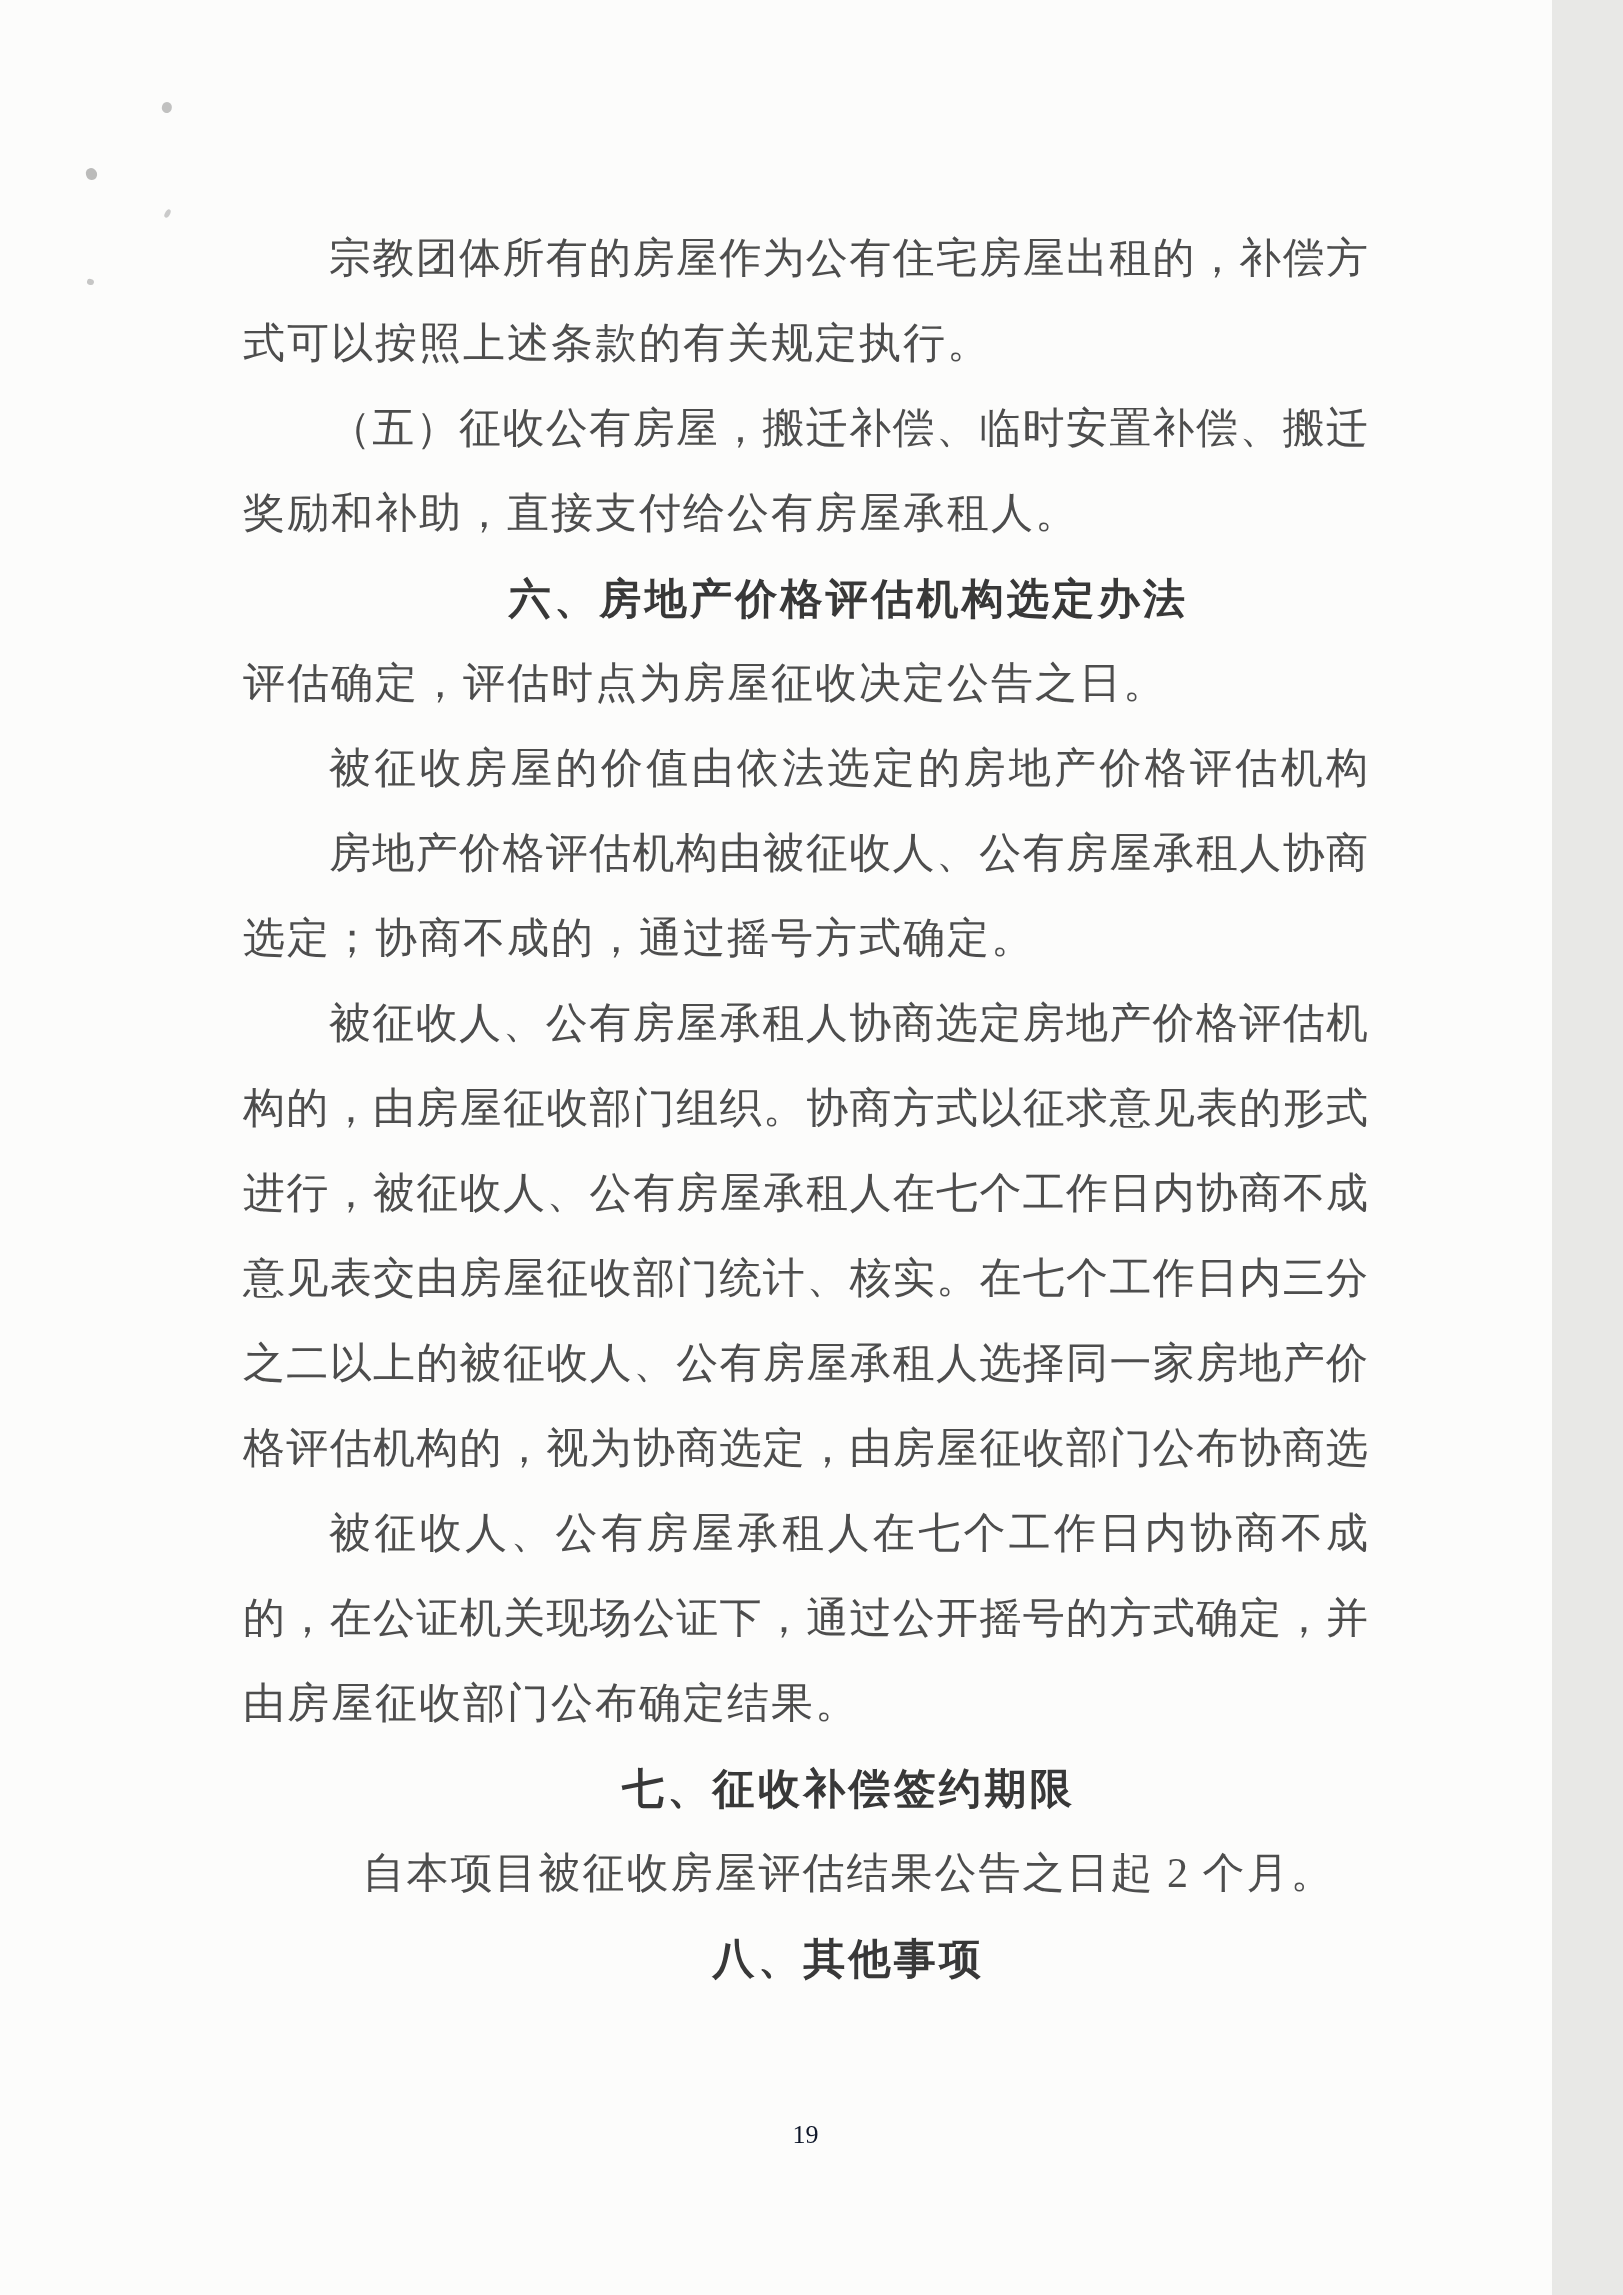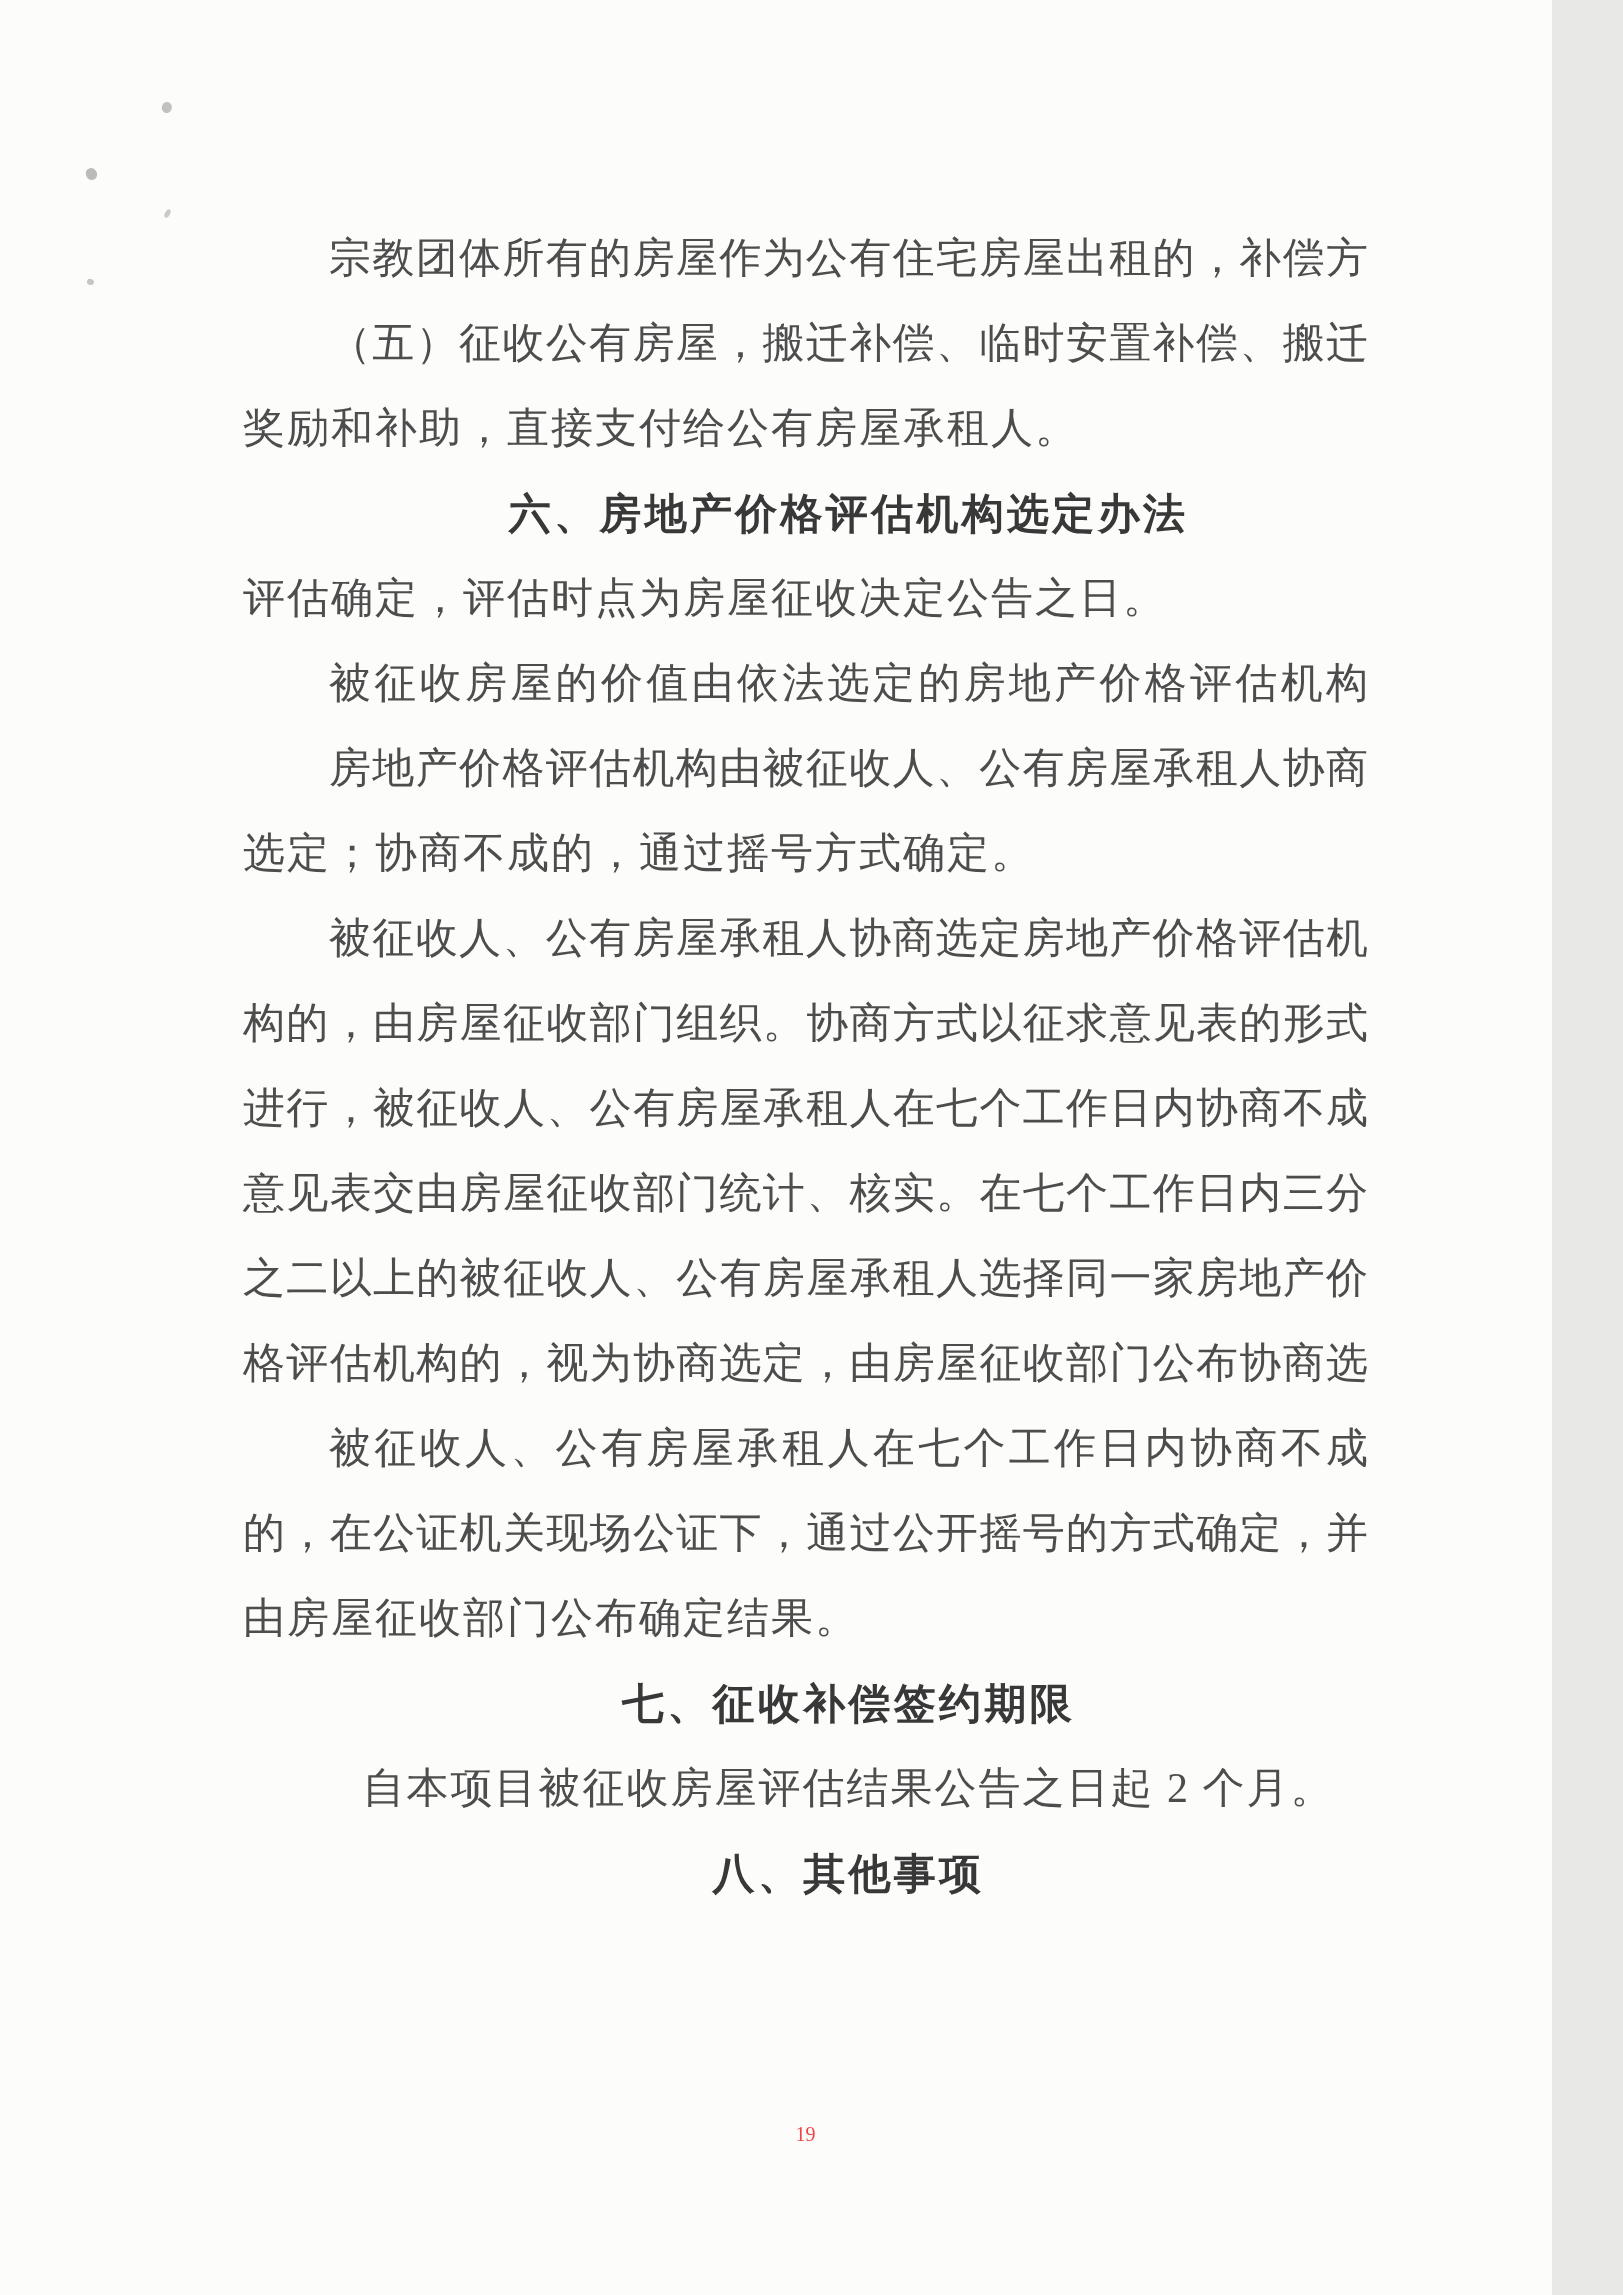--- a/index.html
+++ b/index.html
@@ -45,23 +45,23 @@
     font-weight: 700;
     color: var(--heading_ink);
     letter-spacing: 3.3px;
   }
   .page-number {
     position: absolute;
     left: 243px;
     top: 2115px;
     width: 1125px;
     text-align: center;
-    font-size: 20px;
+    font-size: 26px;
     line-height: 39px;
-    color: #ef4444;
+    color: #0f172a;
     font-family: "Liberation Serif", "DejaVu Serif", serif;
   }
   .speck {
     position: absolute;
     background: var(--speck);
     opacity: 0.55;
     border-radius: 45% 55% 50% 50%;
   }
   .speck.s1 { left: 162px; top: 102px; width: 9.8px; height: 10.5px; transform: rotate(20deg); }
   .speck.s2 { left: 86px; top: 168px; width: 11px; height: 11.8px; transform: rotate(-15deg); opacity: 0.6; }
@@ -73,20 +73,21 @@
 
 <div class="page">
 
   <div class="speck s1"></div>
   <div class="speck s2"></div>
   <div class="speck s3"></div>
   <div class="speck s4"></div>
 
   <div class="doc-body">
       <div class="line body indent justify">宗教团体所有的房屋作为公有住宅房屋出租的，补偿方</div>
+      <div class="line body">式可以按照上述条款的有关规定执行。</div>
       <div class="line body indent justify">（五）征收公有房屋，搬迁补偿、临时安置补偿、搬迁</div>
       <div class="line body">奖励和补助，直接支付给公有房屋承租人。</div>
       <div class="line heading indent">六、房地产价格评估机构选定办法</div>
       <div class="line body">评估确定，评估时点为房屋征收决定公告之日。</div>
       <div class="line body indent justify">被征收房屋的价值由依法选定的房地产价格评估机构</div>
       <div class="line body indent justify">房地产价格评估机构由被征收人、公有房屋承租人协商</div>
       <div class="line body">选定；协商不成的，通过摇号方式确定。</div>
       <div class="line body indent justify">被征收人、公有房屋承租人协商选定房地产价格评估机</div>
       <div class="line body justify">构的，由房屋征收部门组织。协商方式以征求意见表的形式</div>
       <div class="line body justify">进行，被征收人、公有房屋承租人在七个工作日内协商不成</div>

